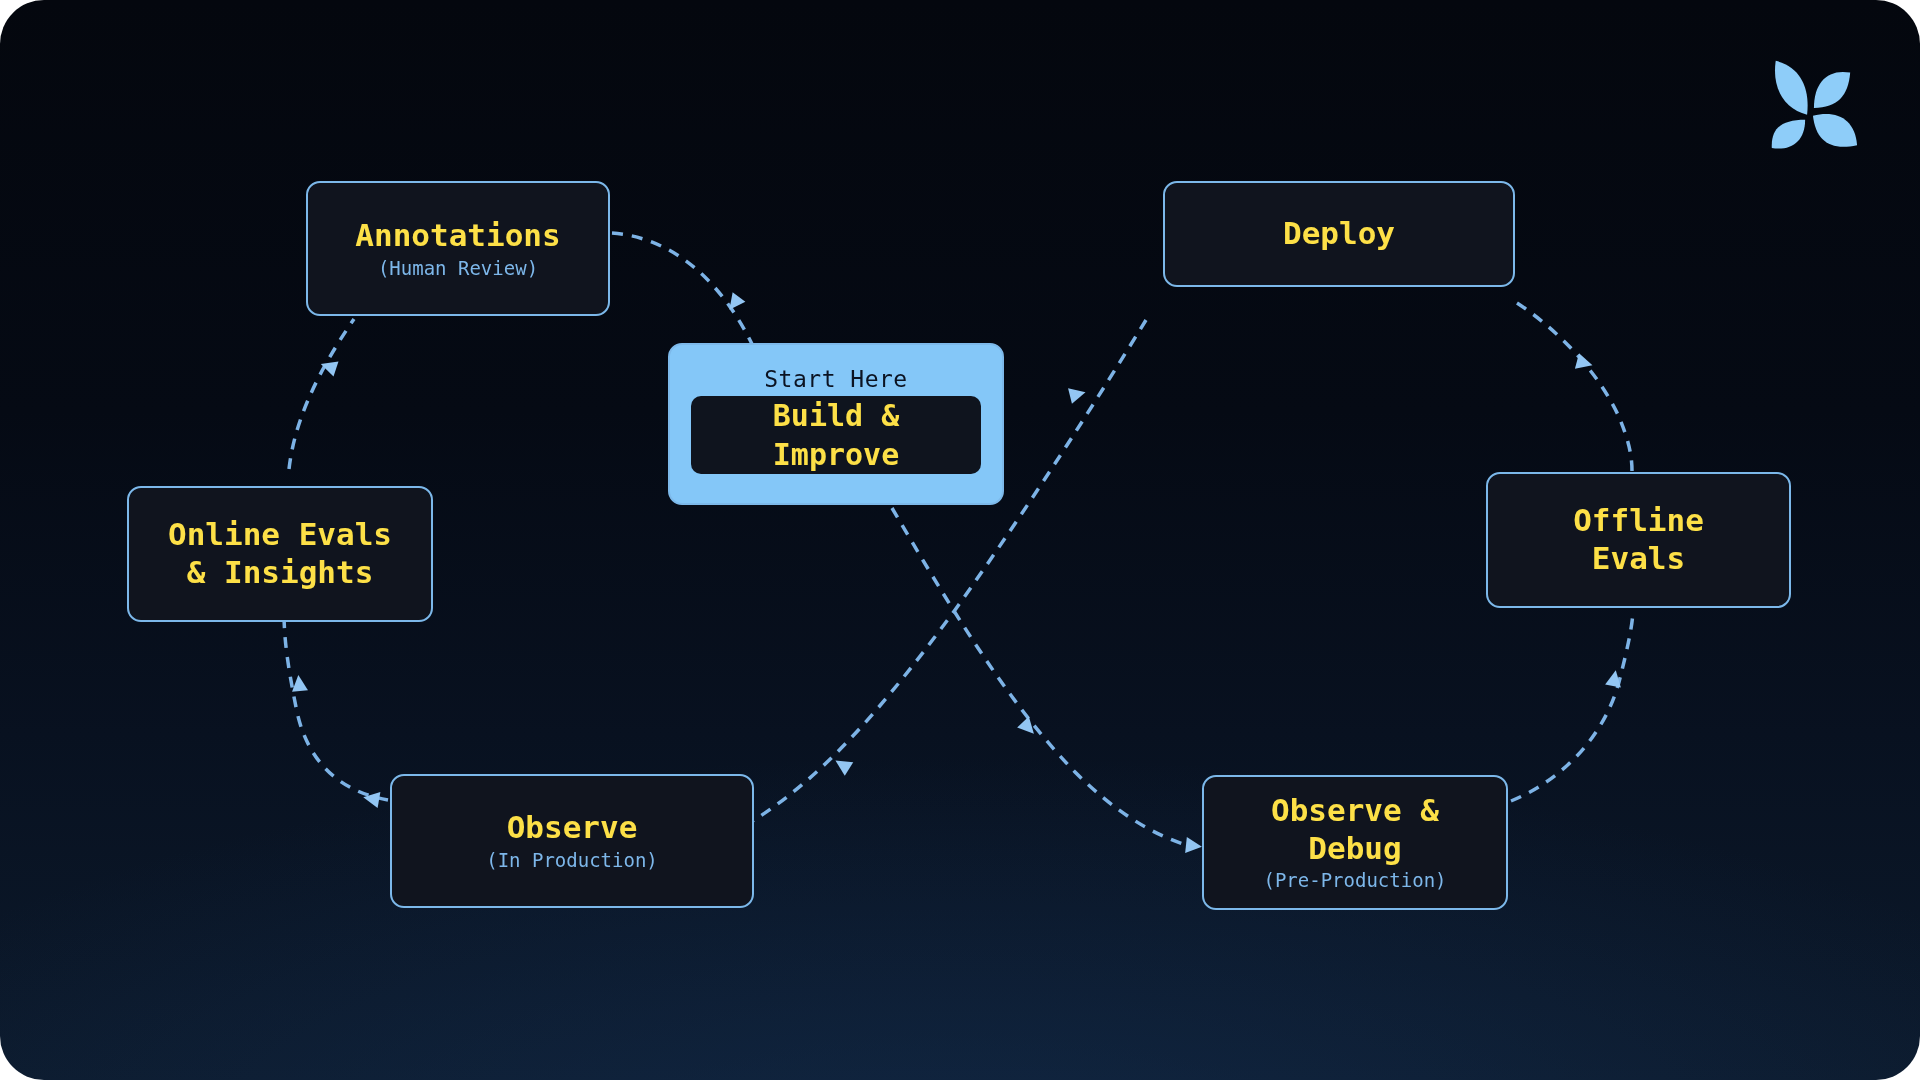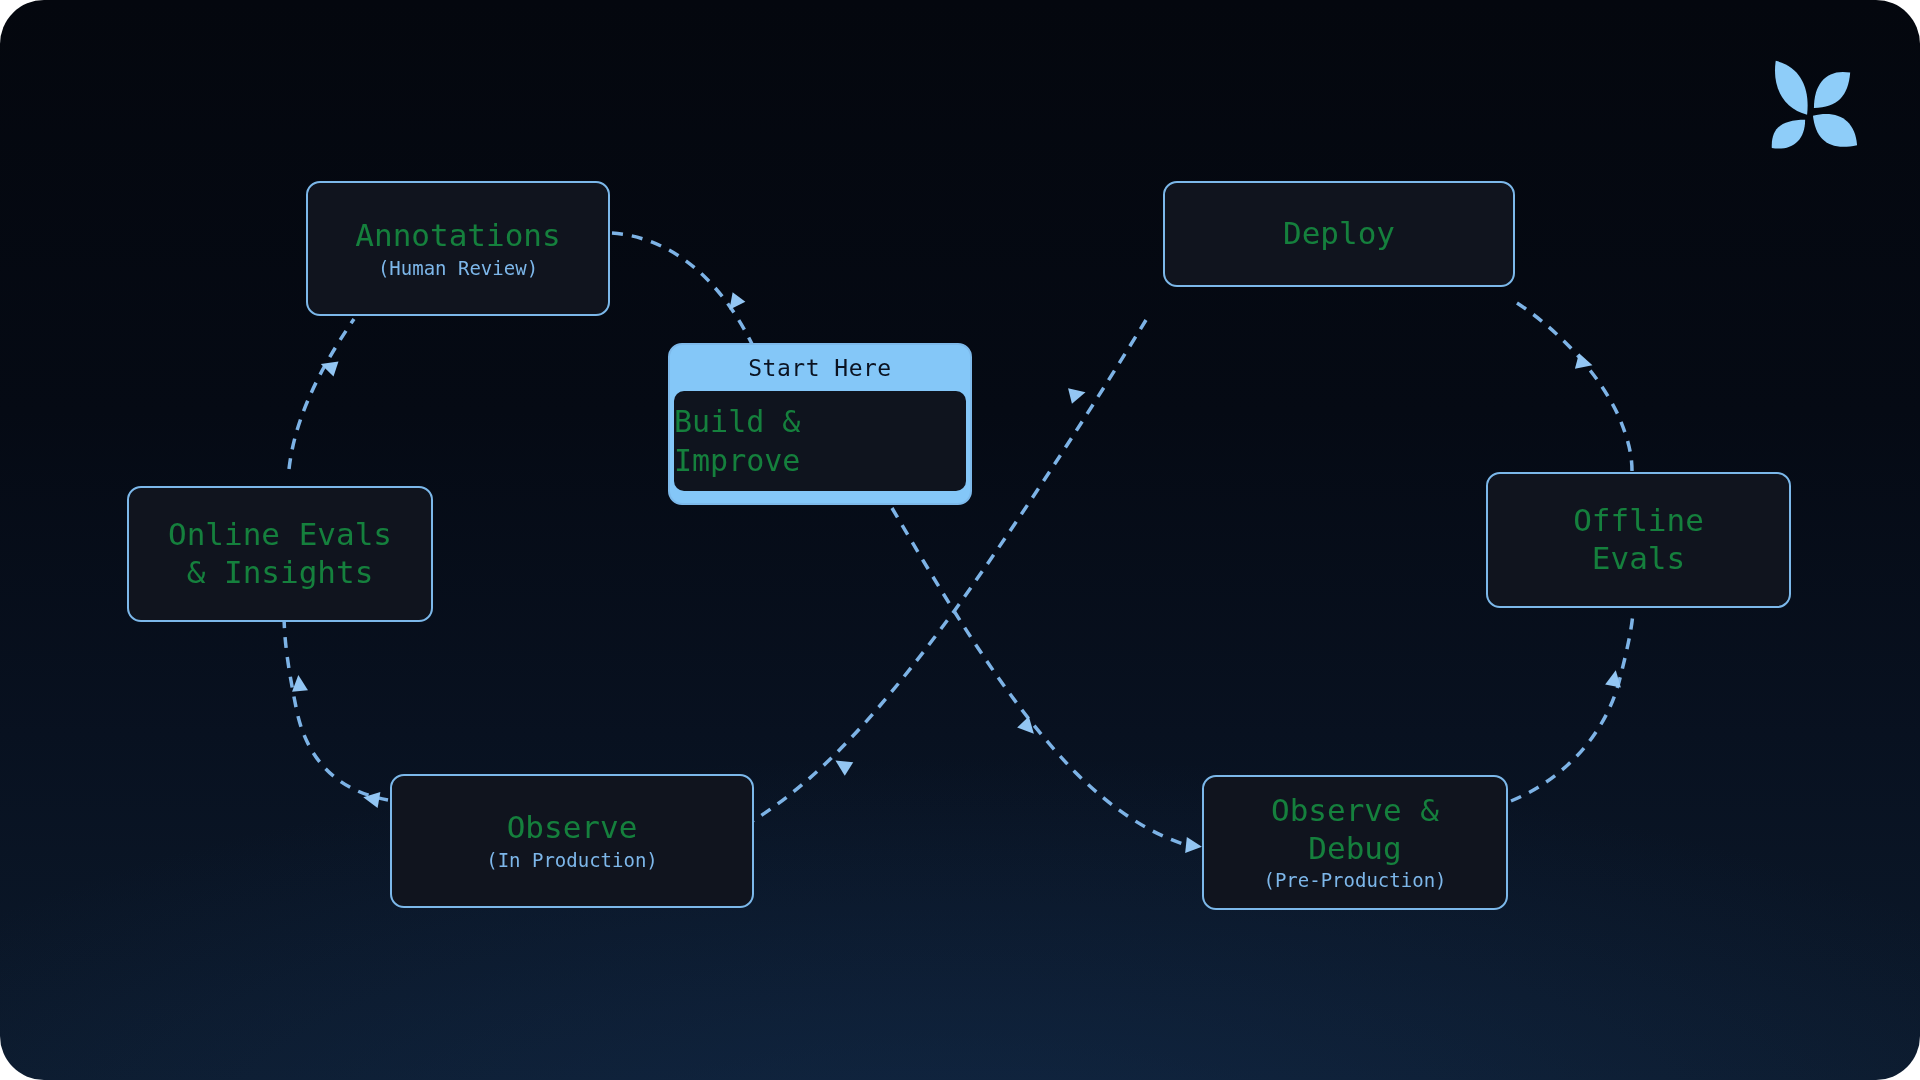--- a/index.html
+++ b/index.html
@@ -7,36 +7,36 @@
     font-family:"DejaVu Sans Mono","Liberation Mono",monospace;
     background:
       radial-gradient(95% 60% at 50% 112%, rgba(22,52,92,.50), rgba(22,52,92,0) 70%),
       linear-gradient(180deg,#04070e 0%,#050a14 38%,#081120 68%,#0c1a2c 100%);}
   svg.flow{position:absolute;left:0;top:0;width:1920px;height:1080px;}
   .edge{fill:none;stroke:#7db3e6;stroke-width:3.5;stroke-dasharray:11 9;}
   .ah{fill:#93c6f3;}
   .node{position:absolute;box-sizing:border-box;display:flex;flex-direction:column;
     align-items:center;justify-content:center;text-align:center;
     background:#10141e;border:2px solid #7cb8ea;border-radius:14px;}
-  .title{color:#15803d;font-size:31px;line-height:1.22;}
+  .title{color:#fde047;font-size:31px;line-height:1.22;font-weight:bold;}
   .title span{display:block;}
   .subtitle{color:#7db7ea;font-size:19px;line-height:1.25;margin-top:2px;}
   .subtitle:empty{display:none;}
   .n-annotations{left:306px;top:181px;width:304px;height:135px;}
   .n-deploy{left:1163px;top:181px;width:352px;height:106px;}
   .n-online{left:127px;top:472px;width:306px;height:136px;margin-top:14px;}
   .n-offline{left:1486px;top:472px;width:305px;height:136px;}
   .n-observe{left:390px;top:774px;width:364px;height:134px;}
   .n-odebug{left:1202px;top:775px;width:306px;height:135px;}
-  .n-build{left:668px;top:343px;width:304px;height:162px;padding:0;
+  .n-build{left:668px;top:343px;width:336px;height:162px;padding:17px;
     background:#84c7f8;border-color:#7db9ea;justify-content:flex-start;}
   .n-build .badge{width:100%;height:46px;display:flex;align-items:center;justify-content:center;
     color:#0b1322;font-size:23px;letter-spacing:.5px;}
   .n-build .body{flex:1;width:calc(100% - 8px);margin:0 4px 12px 4px;background:#0f141e;
-    border-radius:10px;display:flex;align-items:center;}
+    border-radius:10px;display:flex;align-items:center;justify-content:center;}
   .n-build .title{font-size:30px;line-height:1.3;}
   .logo{position:absolute;left:1762px;top:54px;width:98px;height:98px;}
 </style>
 </head>
 <body>
 
 <div class="stage">
 
   <svg class="flow" viewBox="0 0 1920 1080">
 

